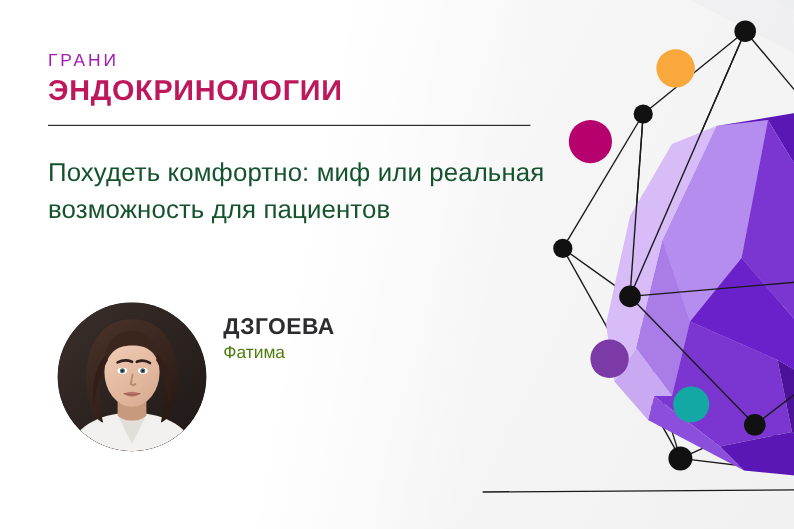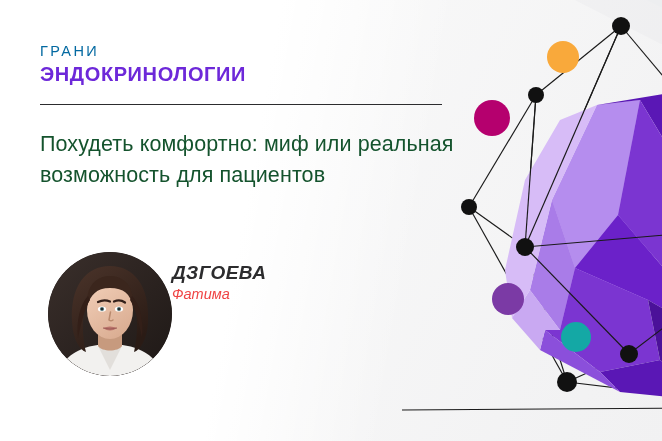--- a/index.html
+++ b/index.html
@@ -62,29 +62,29 @@
 
   
   .logo-block {
     position: absolute;
     left: 40px;
     top: 44px;
   }
   .logo-line1 {
     font-size: 14.5px;
     letter-spacing: 2.4px;
-    color: #0369a1;
+    color: #a21caf;
     font-weight: 400;
     line-height: 1;
     margin: 0 0 5px 0;
   }
   .logo-line2 {
-    font-size: 20px;
+    font-size: 24px;
     letter-spacing: 0.6px;
-    color: #6d28d9;
+    color: #be185d;
     font-weight: 700;
     line-height: 1;
     margin: 0;
   }
 
   .divider {
     position: absolute;
     left: 40px;
     top: 104px;
     width: 402px;
@@ -119,35 +119,35 @@
     width: 124px;
     height: 124px;
     border-radius: 50%;
     overflow: hidden;
     flex: 0 0 auto;
     background: #2b2422;
   }
   .avatar svg { display: block; }
 
   .speaker-text {
+    margin-left: 14px;
     padding-top: 11px;
-    font-style: italic;
   }
   .speaker-surname {
     font-size: 19px;
     font-weight: 700;
     letter-spacing: 0.4px;
     color: #2c2c2e;
     line-height: 1.05;
     margin: 0;
   }
   .speaker-given {
     font-size: 14.5px;
     font-weight: 400;
-    color: #ef4444;
+    color: #4d7c0f;
     line-height: 1.25;
     margin: 2px 0 0 0;
   }
   .speaker-credentials {
     margin: 11px 0 0 0;
     font-size: 10.6px;
     line-height: 1.42;
     color: #5e5e63;
     max-width: 250px;
     white-space: pre-line;

